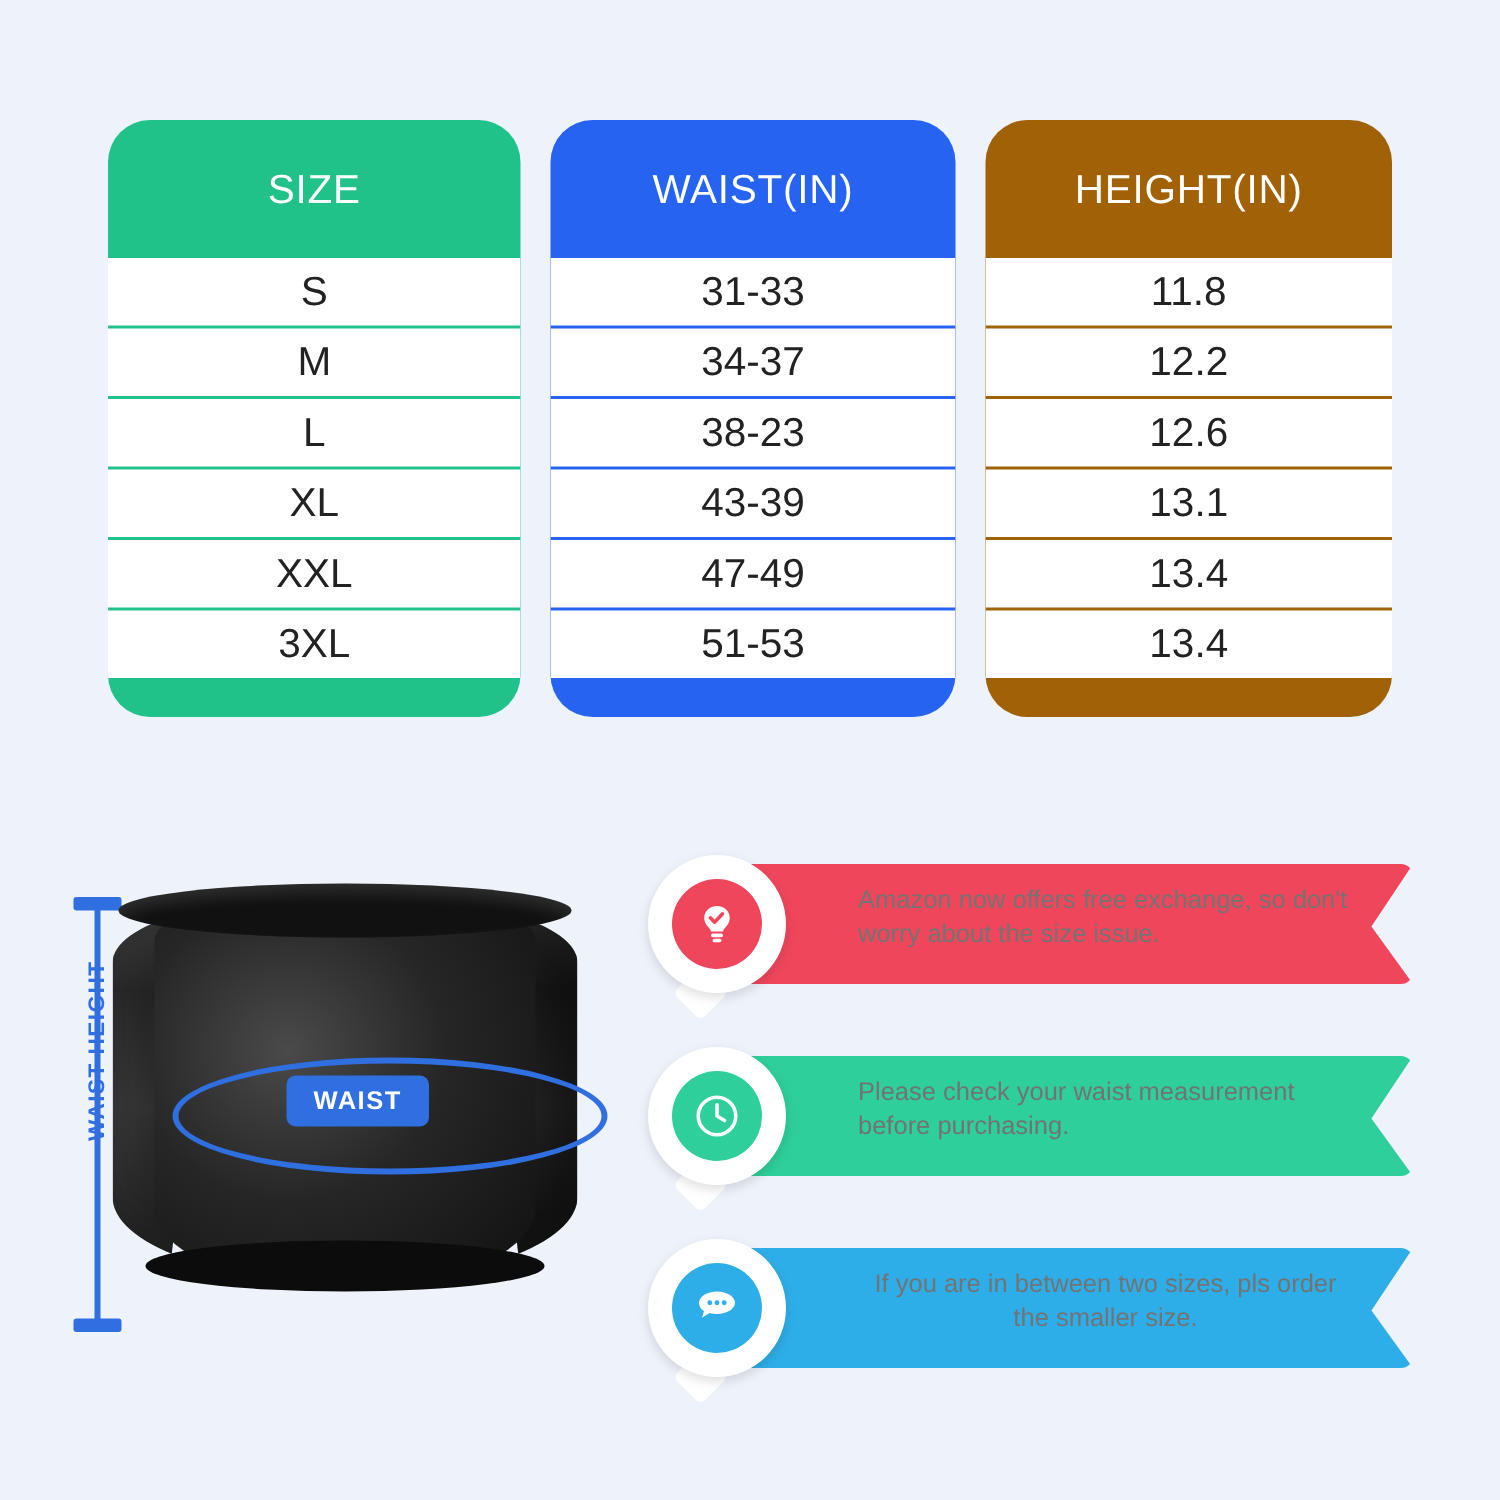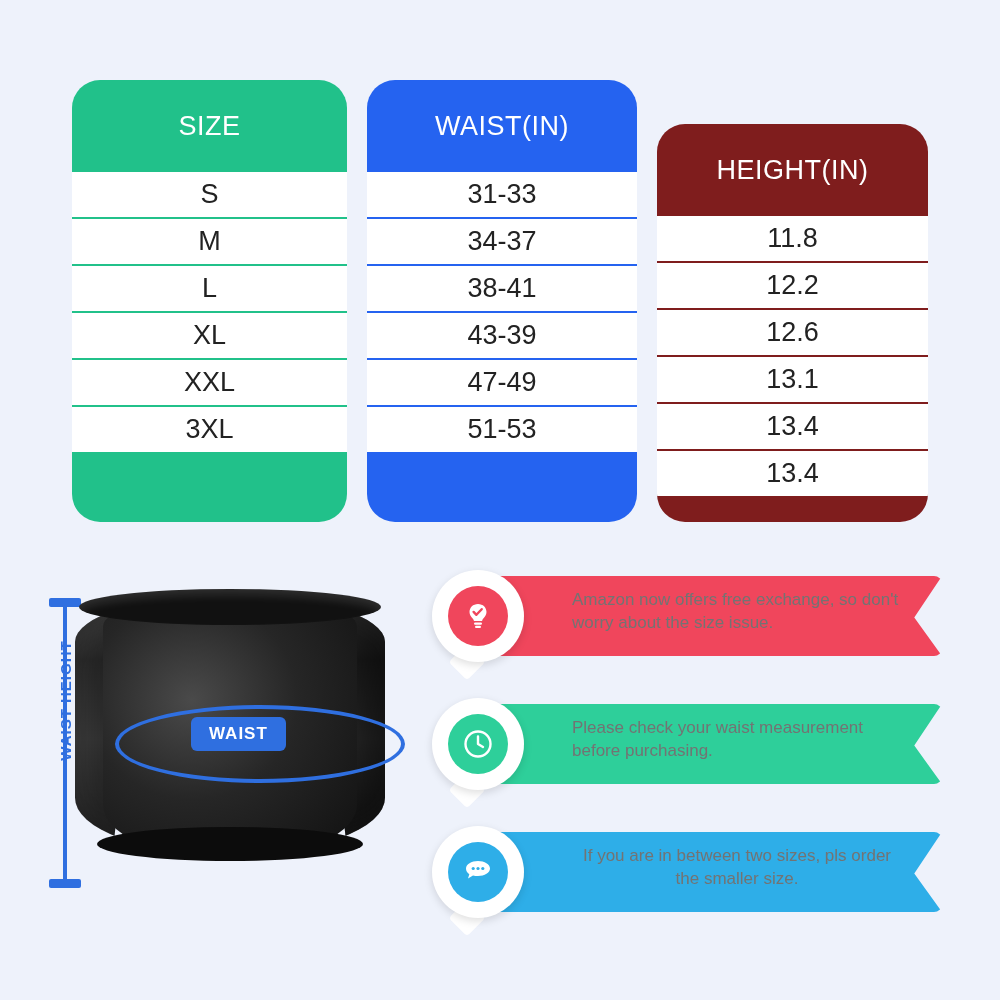--- a/index.html
+++ b/index.html
@@ -27,21 +27,21 @@
   .col {
     flex: 1;
     border-radius: 28px;
     overflow: hidden;
     display: flex;
     flex-direction: column;
     padding-bottom: 26px;
   }
   .col.c0 { background: #21c18a; flex: 0 0 275px; }
   .col.c1 { background: #2563f0; flex: 0 0 270px; text-align: right; }
-  .col.c2 { background: #7f1d1d; flex: 1; margin-top: 44px; }
+  .col.c2 { background: #a16207; flex: 1; }
 
   .col-head {
     height: 92px;
     display: flex;
     align-items: center;
     justify-content: center;
     color: #ffffff;
     font-size: 27px;
     letter-spacing: 0.5px;
   }
@@ -261,21 +261,21 @@
     <div class="cell">L</div>
     <div class="cell">XL</div>
     <div class="cell">XXL</div>
     <div class="cell">3XL</div>
   </div>
 
   <div class="col c1">
     <div class="col-head">WAIST(IN)</div>
     <div class="cell">31-33</div>
     <div class="cell">34-37</div>
-    <div class="cell">38-41</div>
+    <div class="cell">38-23</div>
     <div class="cell">43-39</div>
     <div class="cell">47-49</div>
     <div class="cell">51-53</div>
   </div>
 
   <div class="col c2">
     <div class="col-head">HEIGHT(IN)</div>
     <div class="cell">11.8</div>
     <div class="cell">12.2</div>
     <div class="cell">12.6</div>

